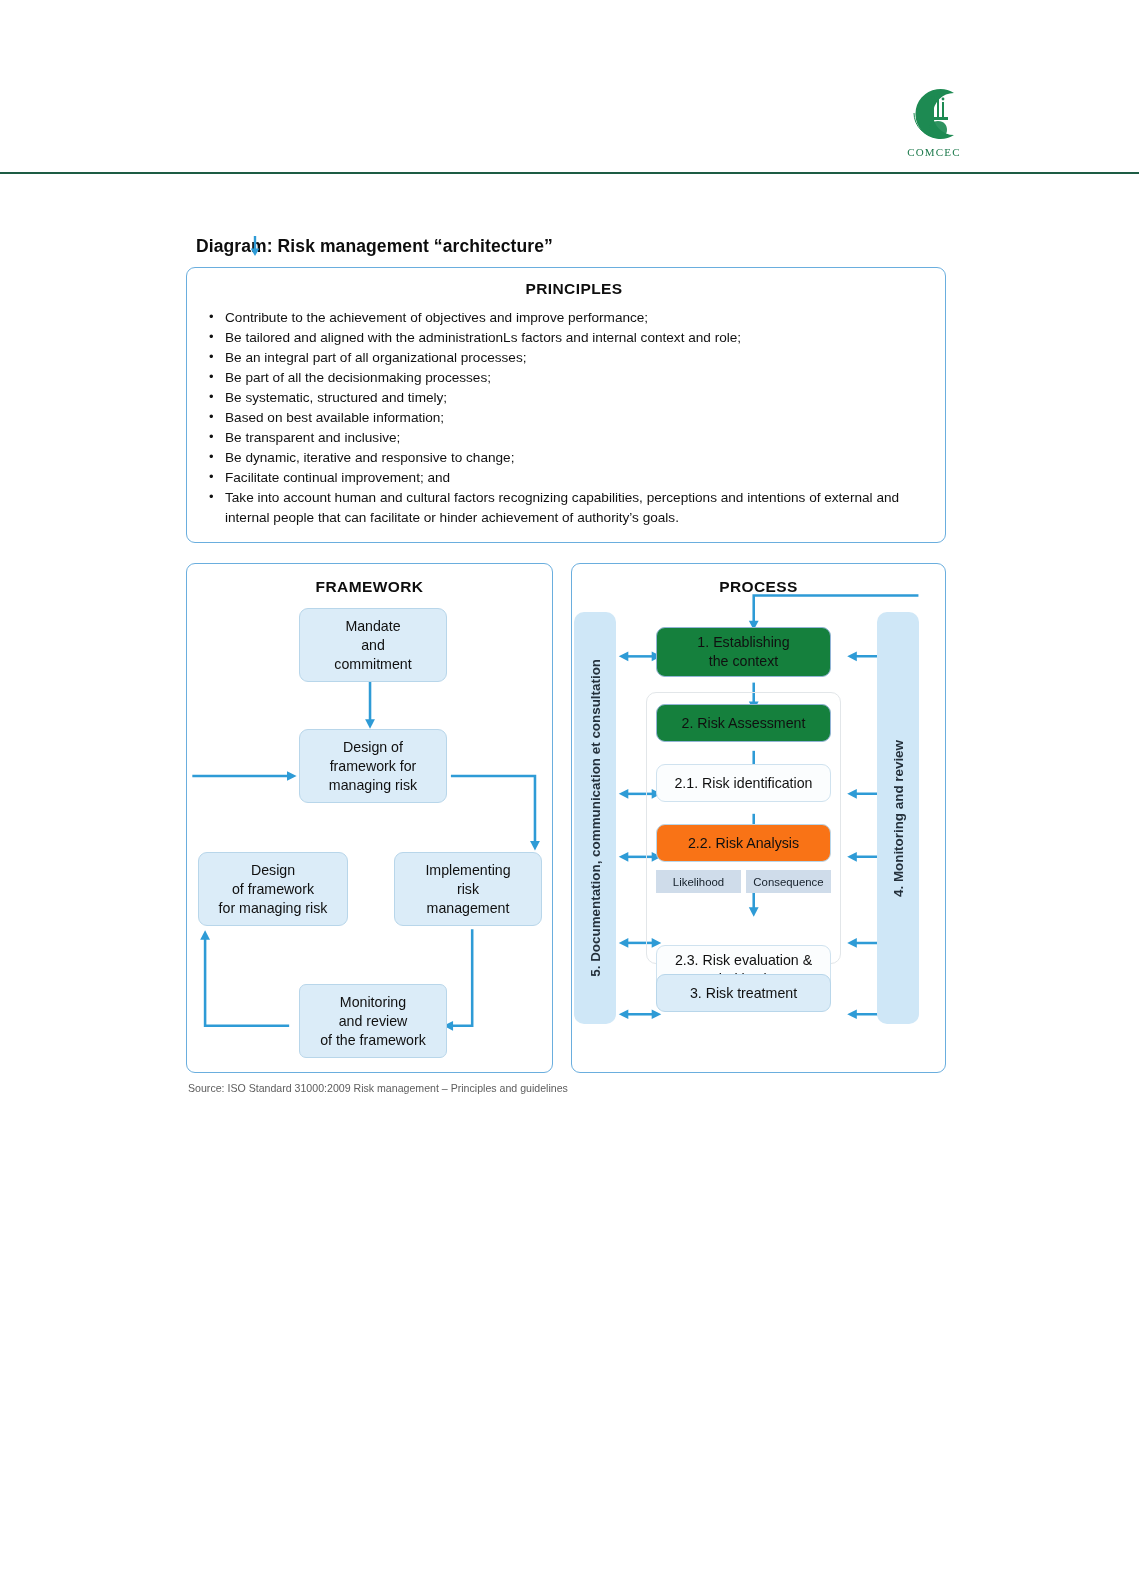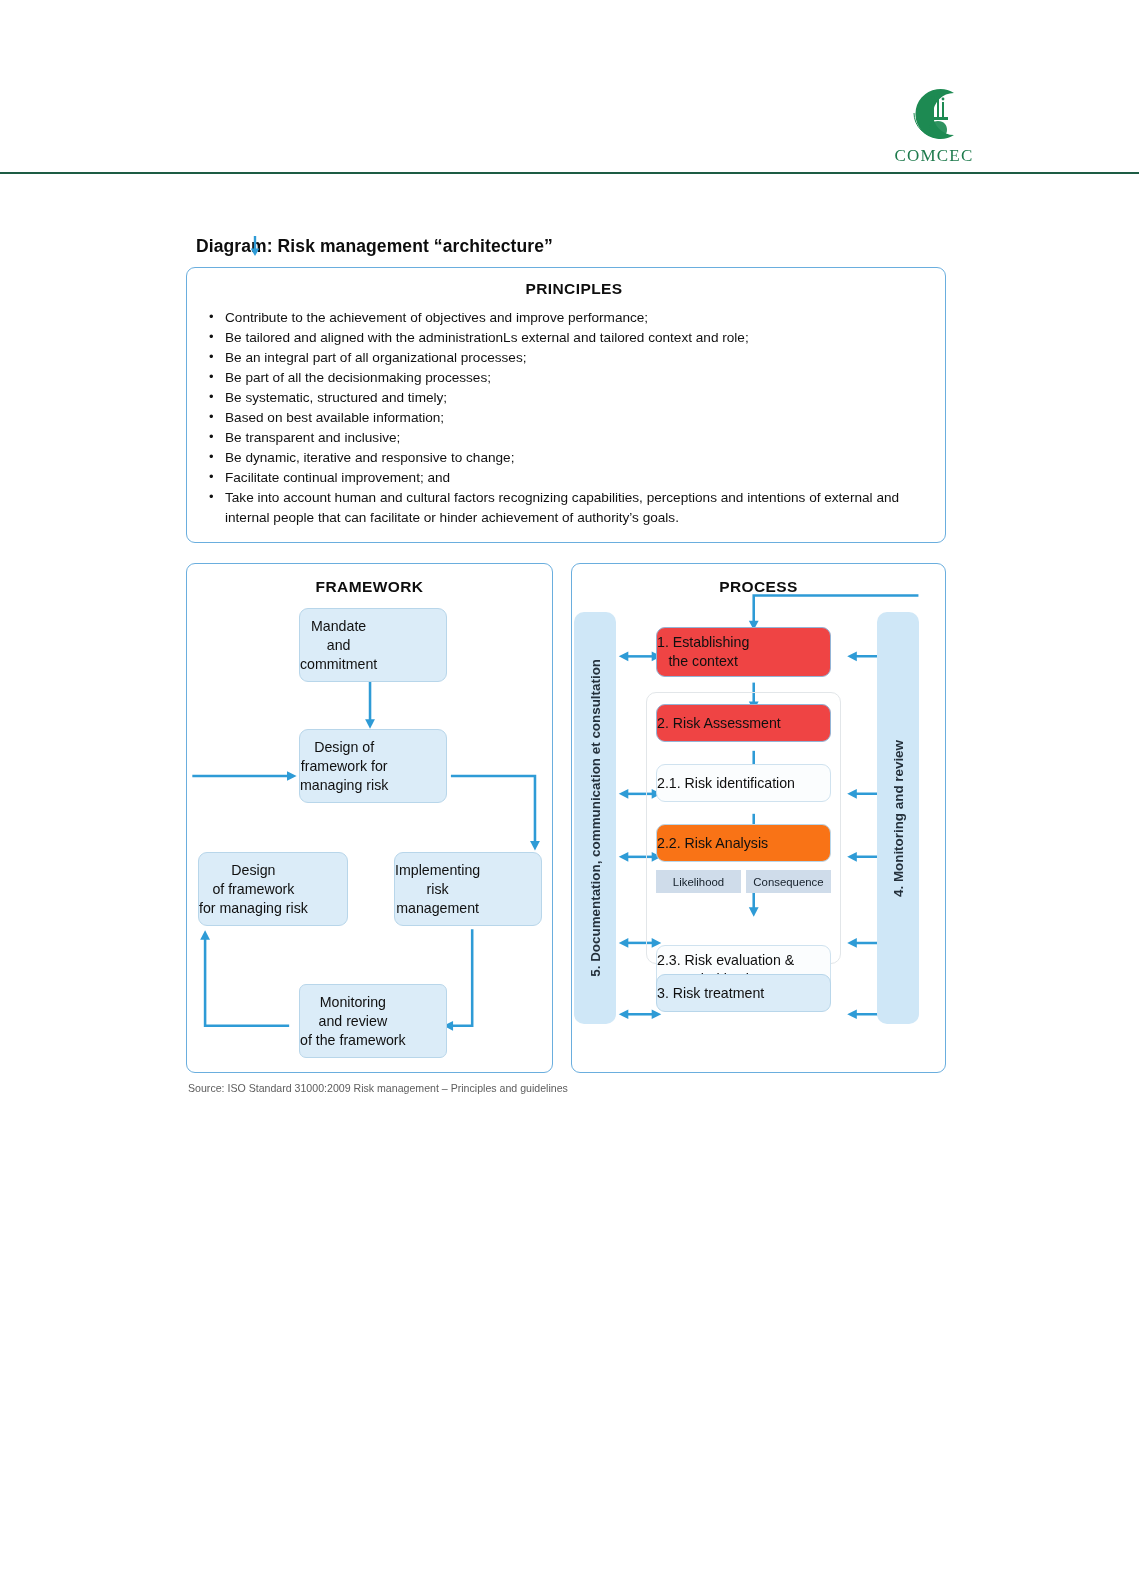--- a/index.html
+++ b/index.html
@@ -23,21 +23,21 @@
   }
   .logo-wrap {
     position: absolute;
     left: 888px; top: 83px;
     width: 92px; height: 88px;
     text-align: center;
   }
   .logo-mark { width: 92px; height: 62px; display: block; }
   .logo-text {
     font-family: "Liberation Serif", serif;
-    font-size: 17px;
+    font-size: 11px;
     letter-spacing: 1.2px;
     color: #1d7a4c;
     margin-top: 1px;
   }
   .header-rule {
     position: absolute;
     left: 0; top: 172px;
     width: 1139px; height: 0;
     border-top: 2.2px solid #1d5c44;
   }
@@ -107,27 +107,27 @@
   .panel-inner { padding: 14px 12px 12px 12px; height: 100%; position: relative; }
 
   
   .node {
     position: absolute;
     background: #dbecf8;
     border: 1px solid #b8d6ea;
     border-radius: 9px;
     display: flex;
     align-items: center;
-    justify-content: flex-start;
+    justify-content: center;
     text-align: center;
     font-size: 14.2px;
     line-height: 19px;
     color: #101010;
   }
-  .node.dark { background: #ef4444; border-color: #93b4d6; }
+  .node.dark { background: #15803d; border-color: #93b4d6; }
   .node.plain { background: #f97316; }
   .node.white { background: #fbfdfe; border-color: #cfe2ef; }
 
   
   #fw-mandate   { left: 112px; top: 44px;  width: 148px; height: 74px; }
   #fw-design1   { left: 112px; top: 165px; width: 148px; height: 74px; }
   #fw-design2   { left: 11px;  top: 288px; width: 150px; height: 74px; }
   #fw-implement { left: 207px; top: 288px; width: 148px; height: 74px; }
   #fw-monitor   { left: 112px; top: 420px; width: 148px; height: 74px; border-radius: 7px; }
 
@@ -227,21 +227,21 @@
 </div>
 
 <div class="figure">
 
   <div class="figure-title">Diagram: Risk management “architecture”</div>
 
   <div class="panel principles">
     <div class="block-heading">PRINCIPLES</div>
     <ul>
       <li>Contribute to the achievement of objectives and improve performance;</li>
-      <li>Be tailored and aligned with the administrationLs external and tailored context and role;</li>
+      <li>Be tailored and aligned with the administrationLs factors and internal context and role;</li>
       <li>Be an integral part of all organizational processes;</li>
       <li>Be part of all the decisionmaking processes;</li>
       <li>Be systematic, structured and timely;</li>
       <li>Based on best available information;</li>
       <li>Be transparent and inclusive;</li>
       <li>Be dynamic, iterative and responsive to change;</li>
       <li>Facilitate continual improvement; and</li>
       <li>Take into account human and cultural factors recognizing capabilities, perceptions and intentions of external and internal people that can facilitate or hinder achievement of authority’s goals.</li>
     </ul>
   </div>

